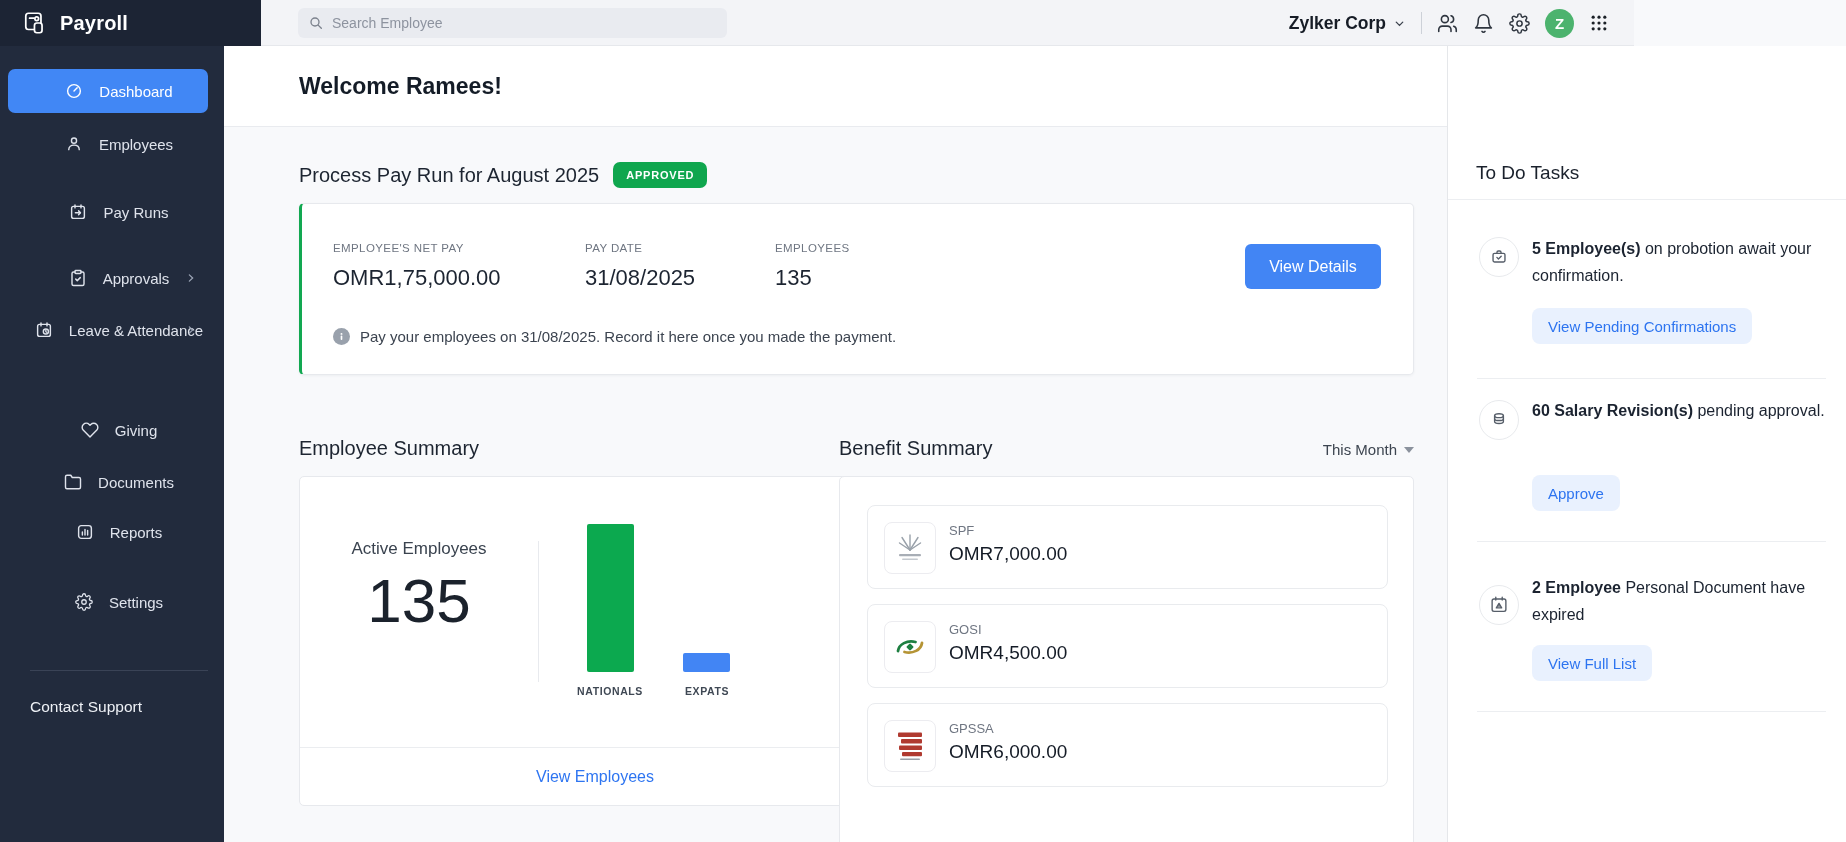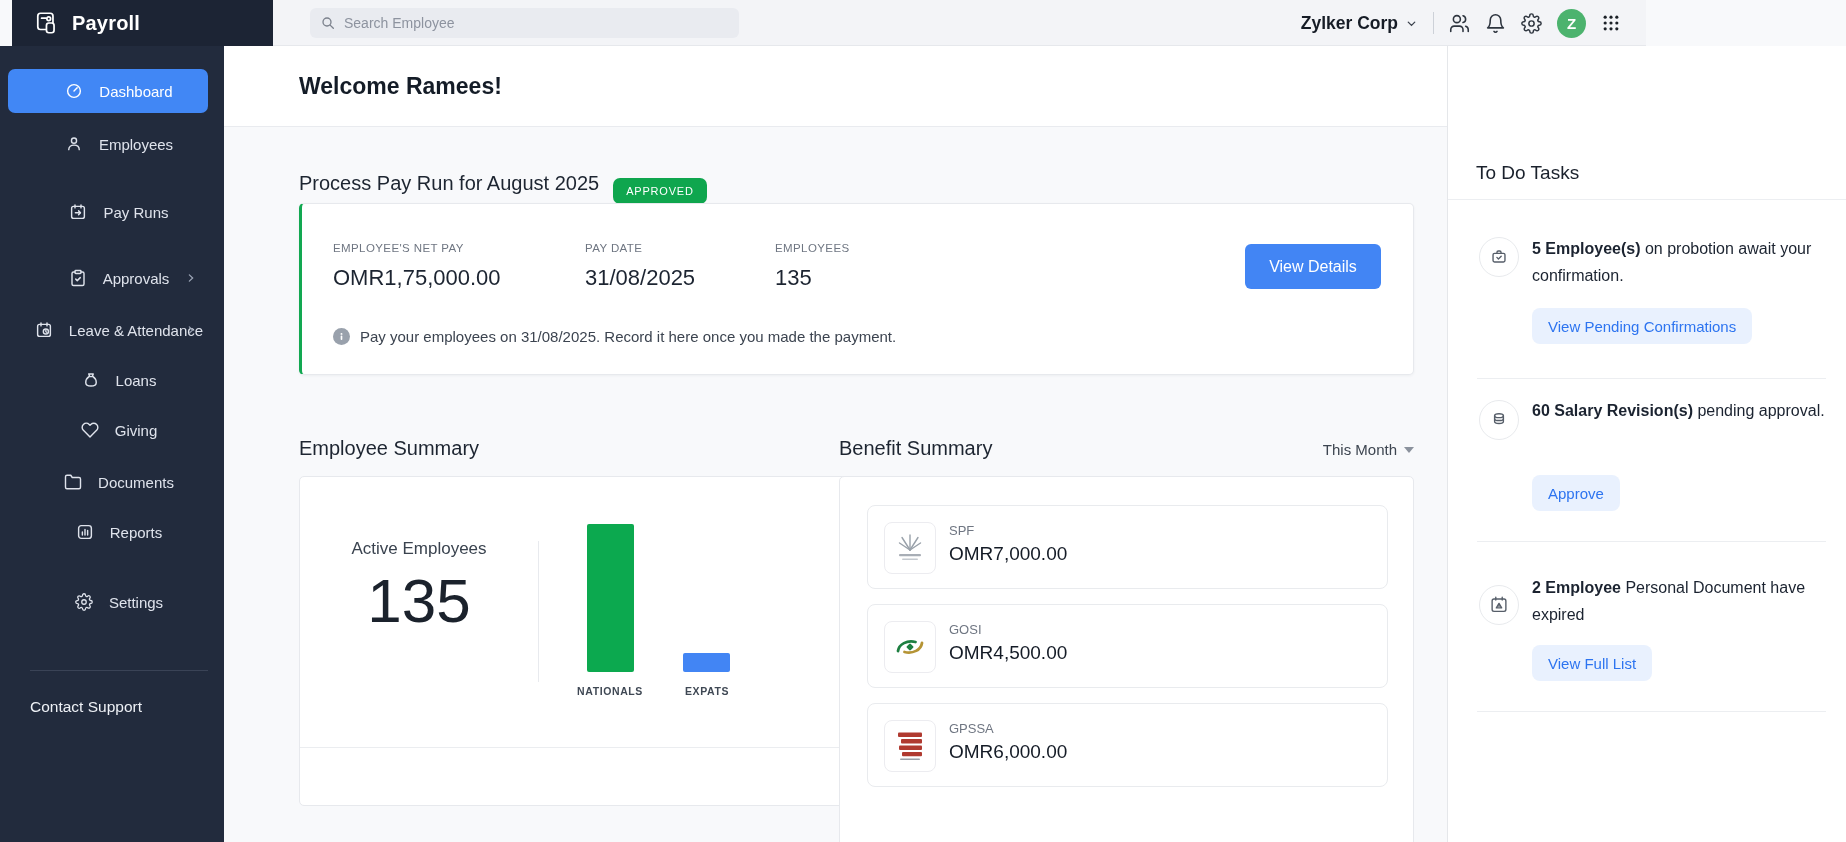--- a/index.html
+++ b/index.html
@@ -5,21 +5,21 @@
   * { margin:0; padding:0; box-sizing:border-box; }
   html,body { margin:0; }
   body {
     position:relative; width:1846px; height:842px; overflow:hidden;
     font-family:"Liberation Sans",sans-serif; background:#f8f9fb; color:#1c2430;
   }
   [data-interactable="true"] { cursor:pointer; }
   svg { display:block; }
 
   
-  .topbar { position:absolute; left:12px; top:0; width:1634px; height:46px;
+  .topbar { position:absolute; left:0; top:0; width:1634px; height:46px;
             background:#f3f4f7; border-bottom:1px solid #e6e8ec; z-index:5; }
   .logo-box { position:absolute; left:0; top:0; width:261px; height:46px;
               background:#1c2434; display:flex; align-items:center; padding-left:22px; gap:12px; }
   .logo-box .app-name { color:#fff; font-size:20px; font-weight:700; letter-spacing:.2px; }
   .search { position:absolute; left:298px; top:8px; width:429px; height:30px;
             background:#e9ebf0; border-radius:6px; display:flex; align-items:center; padding:0 10px; gap:8px; }
   .search input { flex:1; border:none; background:transparent; outline:none;
                   font-family:"Liberation Sans",sans-serif; font-size:14px; color:#333a45; }
   .search input::placeholder { color:#8d939f; }
   .top-right { position:absolute; right:0; top:0; height:46px; display:flex;
@@ -41,22 +41,22 @@
   .contact { position:absolute; left:30px; top:652px; color:#eef1f6; font-size:15.5px; }
 
   
   .main { position:absolute; left:224px; top:46px; width:1223px; height:796px; background:#f8f9fb; }
   .welcome-band { position:absolute; left:0; top:0; width:1223px; height:81px;
                   background:#fff; border-bottom:1px solid #e9ebef; }
   .welcome { position:absolute; left:75px; top:27px; font-size:23px; font-weight:700; color:#141c27; }
 
   .payrun-head { position:absolute; left:75px; top:116px; display:flex; align-items:center; gap:14px; }
   .section-title { font-size:20px; font-weight:500; color:#1d2531; }
-  .badge { background:#0fa64e; color:#fff; font-size:11px; font-weight:400;
-           letter-spacing:.8px; padding:7px 13px; border-radius:7px;margin-top:16px; }
+  .badge { background:#0fa64e; color:#fff; font-size:11px; font-weight:700;
+           letter-spacing:.8px; padding:7px 13px; border-radius:7px; }
 
   .payrun-card { position:absolute; left:75px; top:157px; width:1115px; height:172px;
                  background:#fff; border:1px solid #e7e9ed; border-left:3px solid #12a851;
                  border-radius:5px; box-shadow:0 1px 3px rgba(25,39,62,.05); }
   .fields { position:absolute; left:31px; top:38px; display:flex; }
   .field-1 { width:252px; } .field-2 { width:190px; }
   .f-label { font-size:11.5px; font-weight:500; color:#6f7682; letter-spacing:.4px; }
   .f-value { margin-top:11px; font-size:22px; font-weight:500; color:#1c2431; }
   .view-details { position:absolute; right:32px; top:40px; width:136px; height:45px;
                   background:#4285f4; border:none; border-radius:6px; color:#fff;
@@ -244,29 +244,20 @@
       </svg>
     </span>
     <span data-interactable="false">Leave &amp; Attendance</span>
     <span class="caret" data-interactable="false">
       <svg width="10" height="10" viewBox="0 0 24 24" fill="none" stroke="currentColor" stroke-width="3" stroke-linecap="round">
           <path d="M8 4.5l8 7.5-8 7.5"></path>
         </svg>
     </span>
   </div>
 
-  <div class="side-item" style="top:314px" data-interactable="true">
-    <span data-interactable="false">
-      <svg width="18" height="18" viewBox="0 0 24 24" fill="none" stroke="currentColor" stroke-width="1.9" stroke-linecap="round" stroke-linejoin="round">
-        <path d="M9.3 7.5C6.8 9.3 5 12.2 5 15.2 5 18.4 8 20 12 20s7-1.6 7-4.8c0-3-1.8-5.9-4.3-7.7"></path>
-        <path d="M9 4h6l-1.4 3.5h-3.2L9 4z"></path>
-      </svg>
-    </span>
-    <span data-interactable="false">Loans</span>
-  </div>
 
   <div class="side-item" style="top:416px" data-interactable="true">
     <span data-interactable="false">
       <svg width="18" height="18" viewBox="0 0 24 24" fill="none" stroke="currentColor" stroke-width="1.9" stroke-linecap="round" stroke-linejoin="round">
         <path d="M22 19a2 2 0 0 1-2 2H4a2 2 0 0 1-2-2V5a2 2 0 0 1 2-2h5l2 3h9a2 2 0 0 1 2 2z"></path>
       </svg>
     </span>
     <span data-interactable="false">Documents</span>
   </div>
 
@@ -345,20 +336,21 @@
     <div class="metric" data-interactable="false">
       <div class="metric-label" data-interactable="false">Active Employees</div>
       <div class="metric-value" data-interactable="false">135</div>
     </div>
     <div class="v-divider" data-interactable="false"></div>
     <div class="bar bar-0" data-interactable="false" style="height: 148px; background: rgb(12, 169, 79);"></div>
     <div class="bar bar-1" data-interactable="false" style="height: 19px; background: rgb(66, 133, 244);"></div>
     <div class="bar-label bar-label-0" data-interactable="false">NATIONALS</div>
     <div class="bar-label bar-label-1" data-interactable="false">EXPATS</div>
     <div class="emp-footer-line" data-interactable="false"></div>
+    <a class="view-employees" data-interactable="true">View Employees</a>
   </section>
 
   <h2 class="section-title ben-title" data-interactable="false">Benefit Summary</h2>
   <div class="period" data-interactable="true">
     <span data-interactable="false">This Month</span>
     <span class="tri" data-interactable="false"></span>
   </div>
   <section class="ben-card" data-interactable="false">
 
     <div class="ben-row ben-row-0" data-interactable="false">

